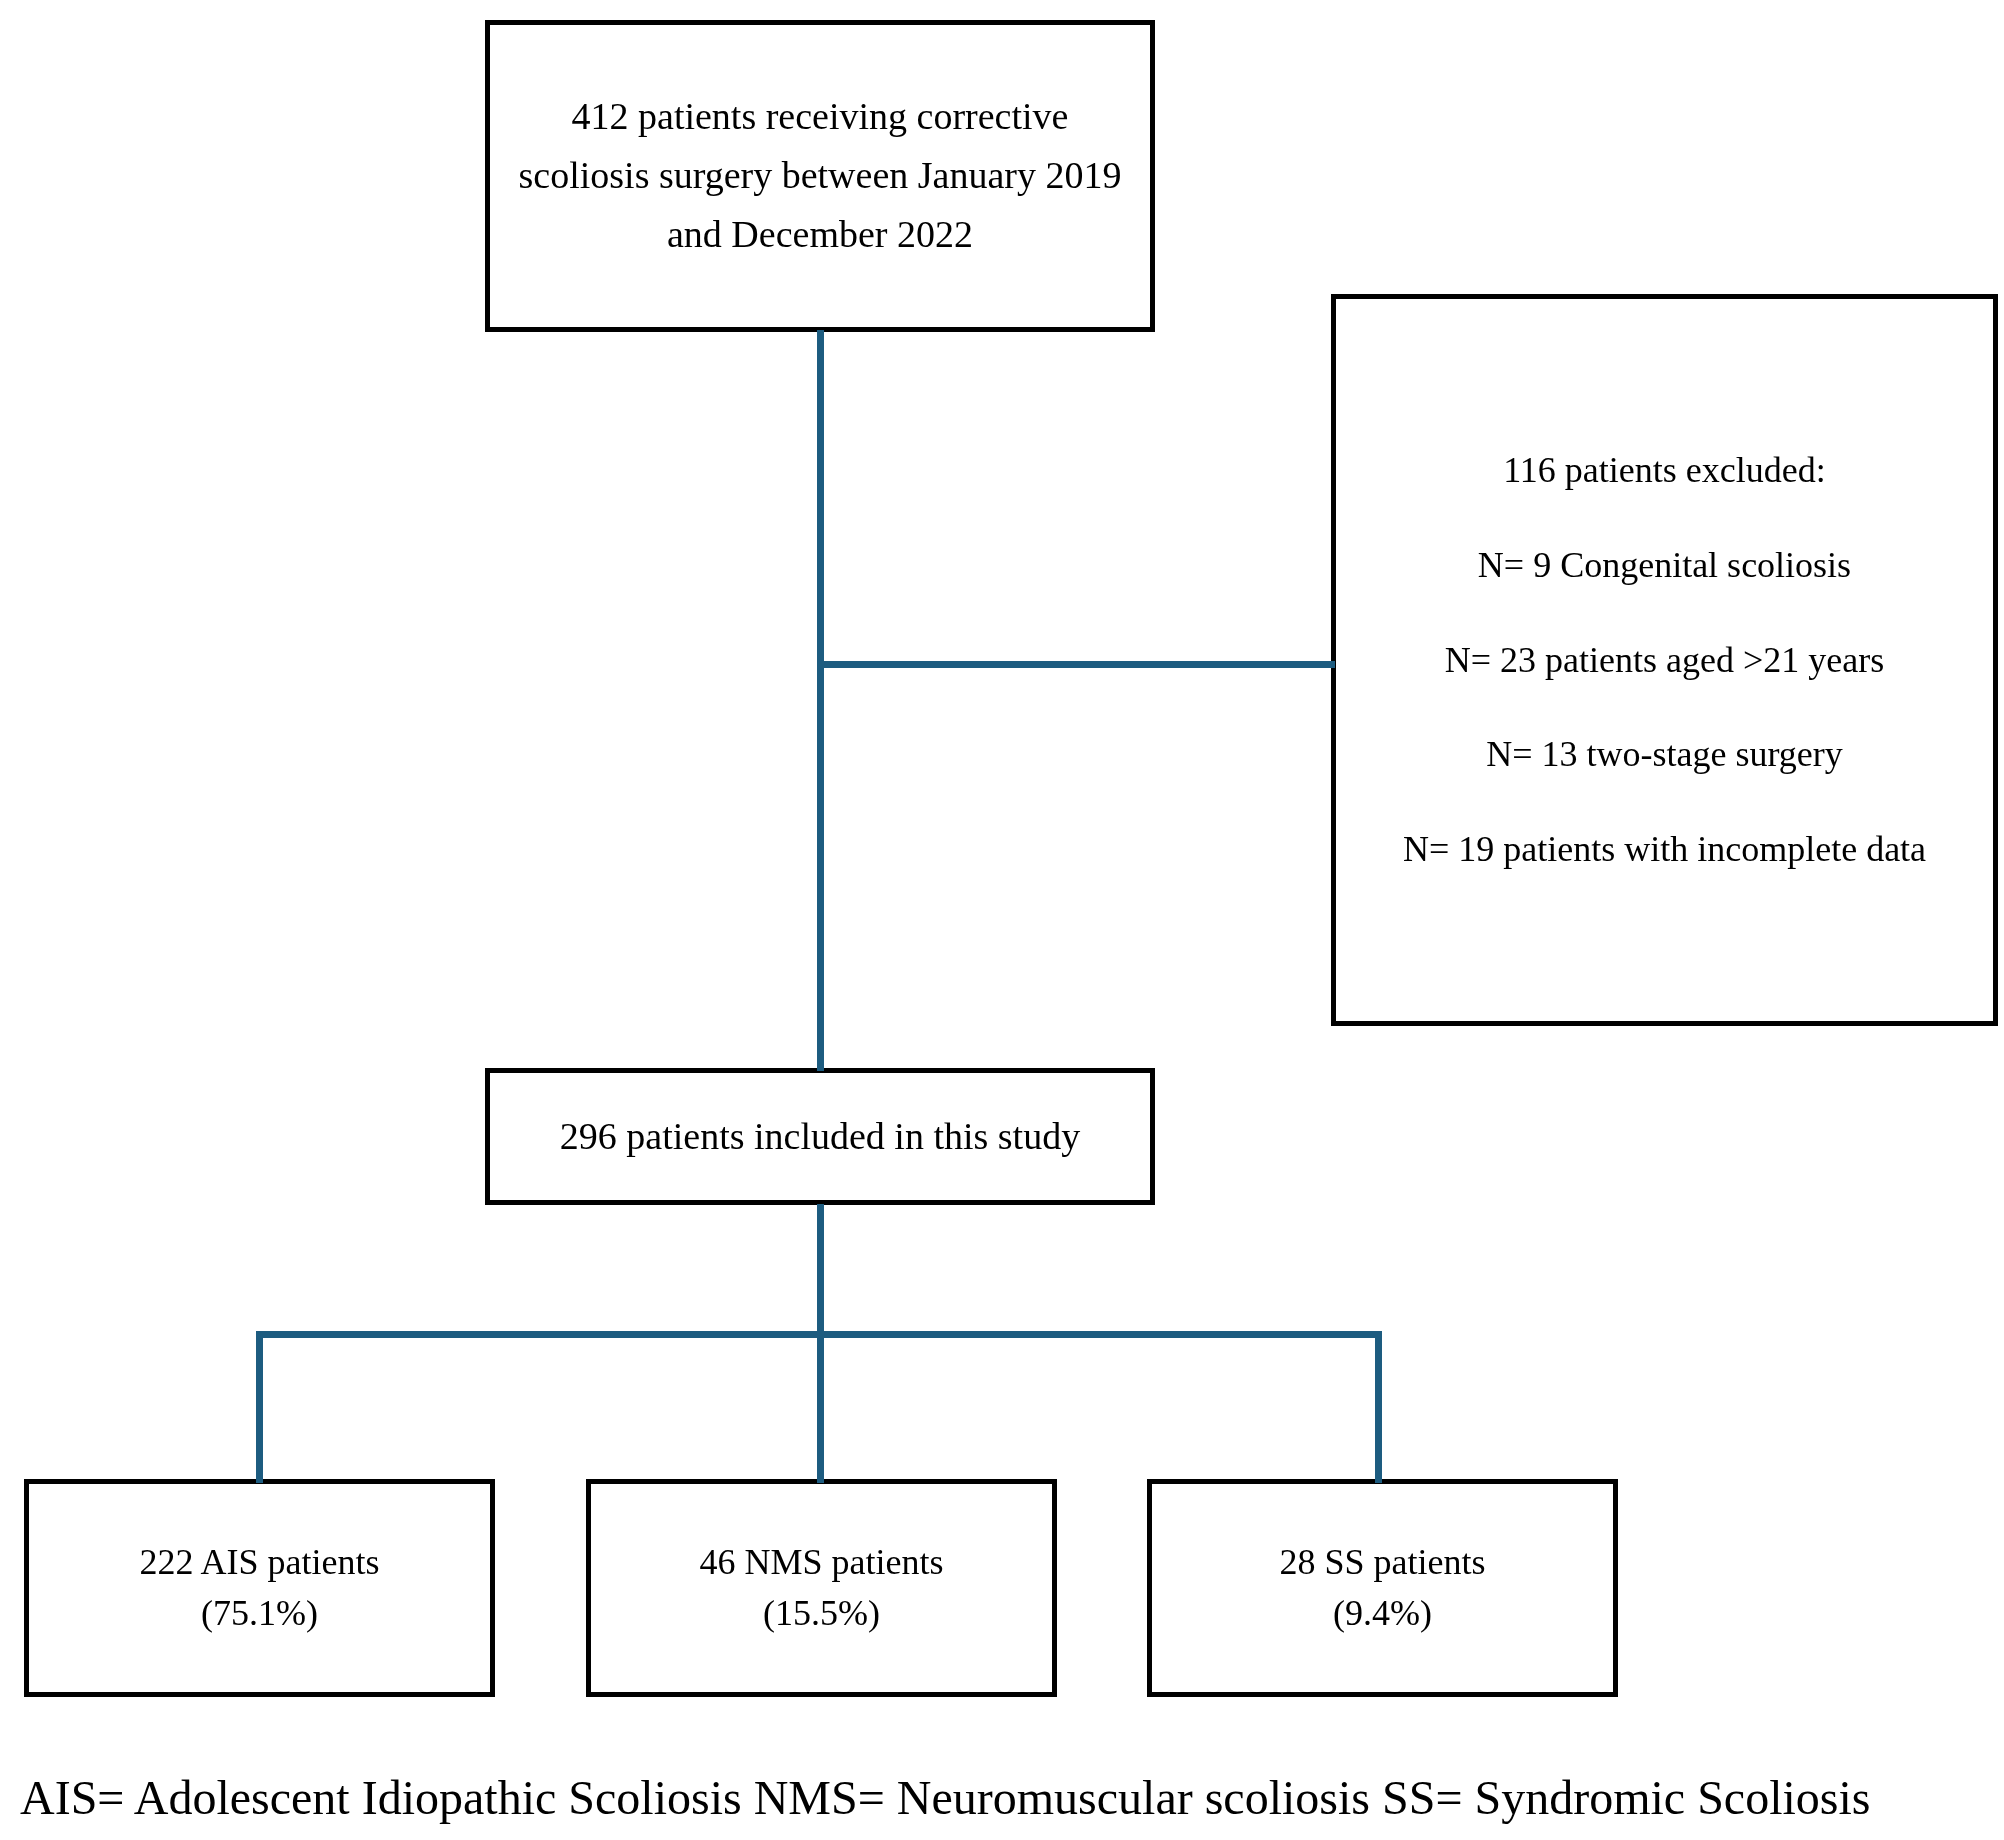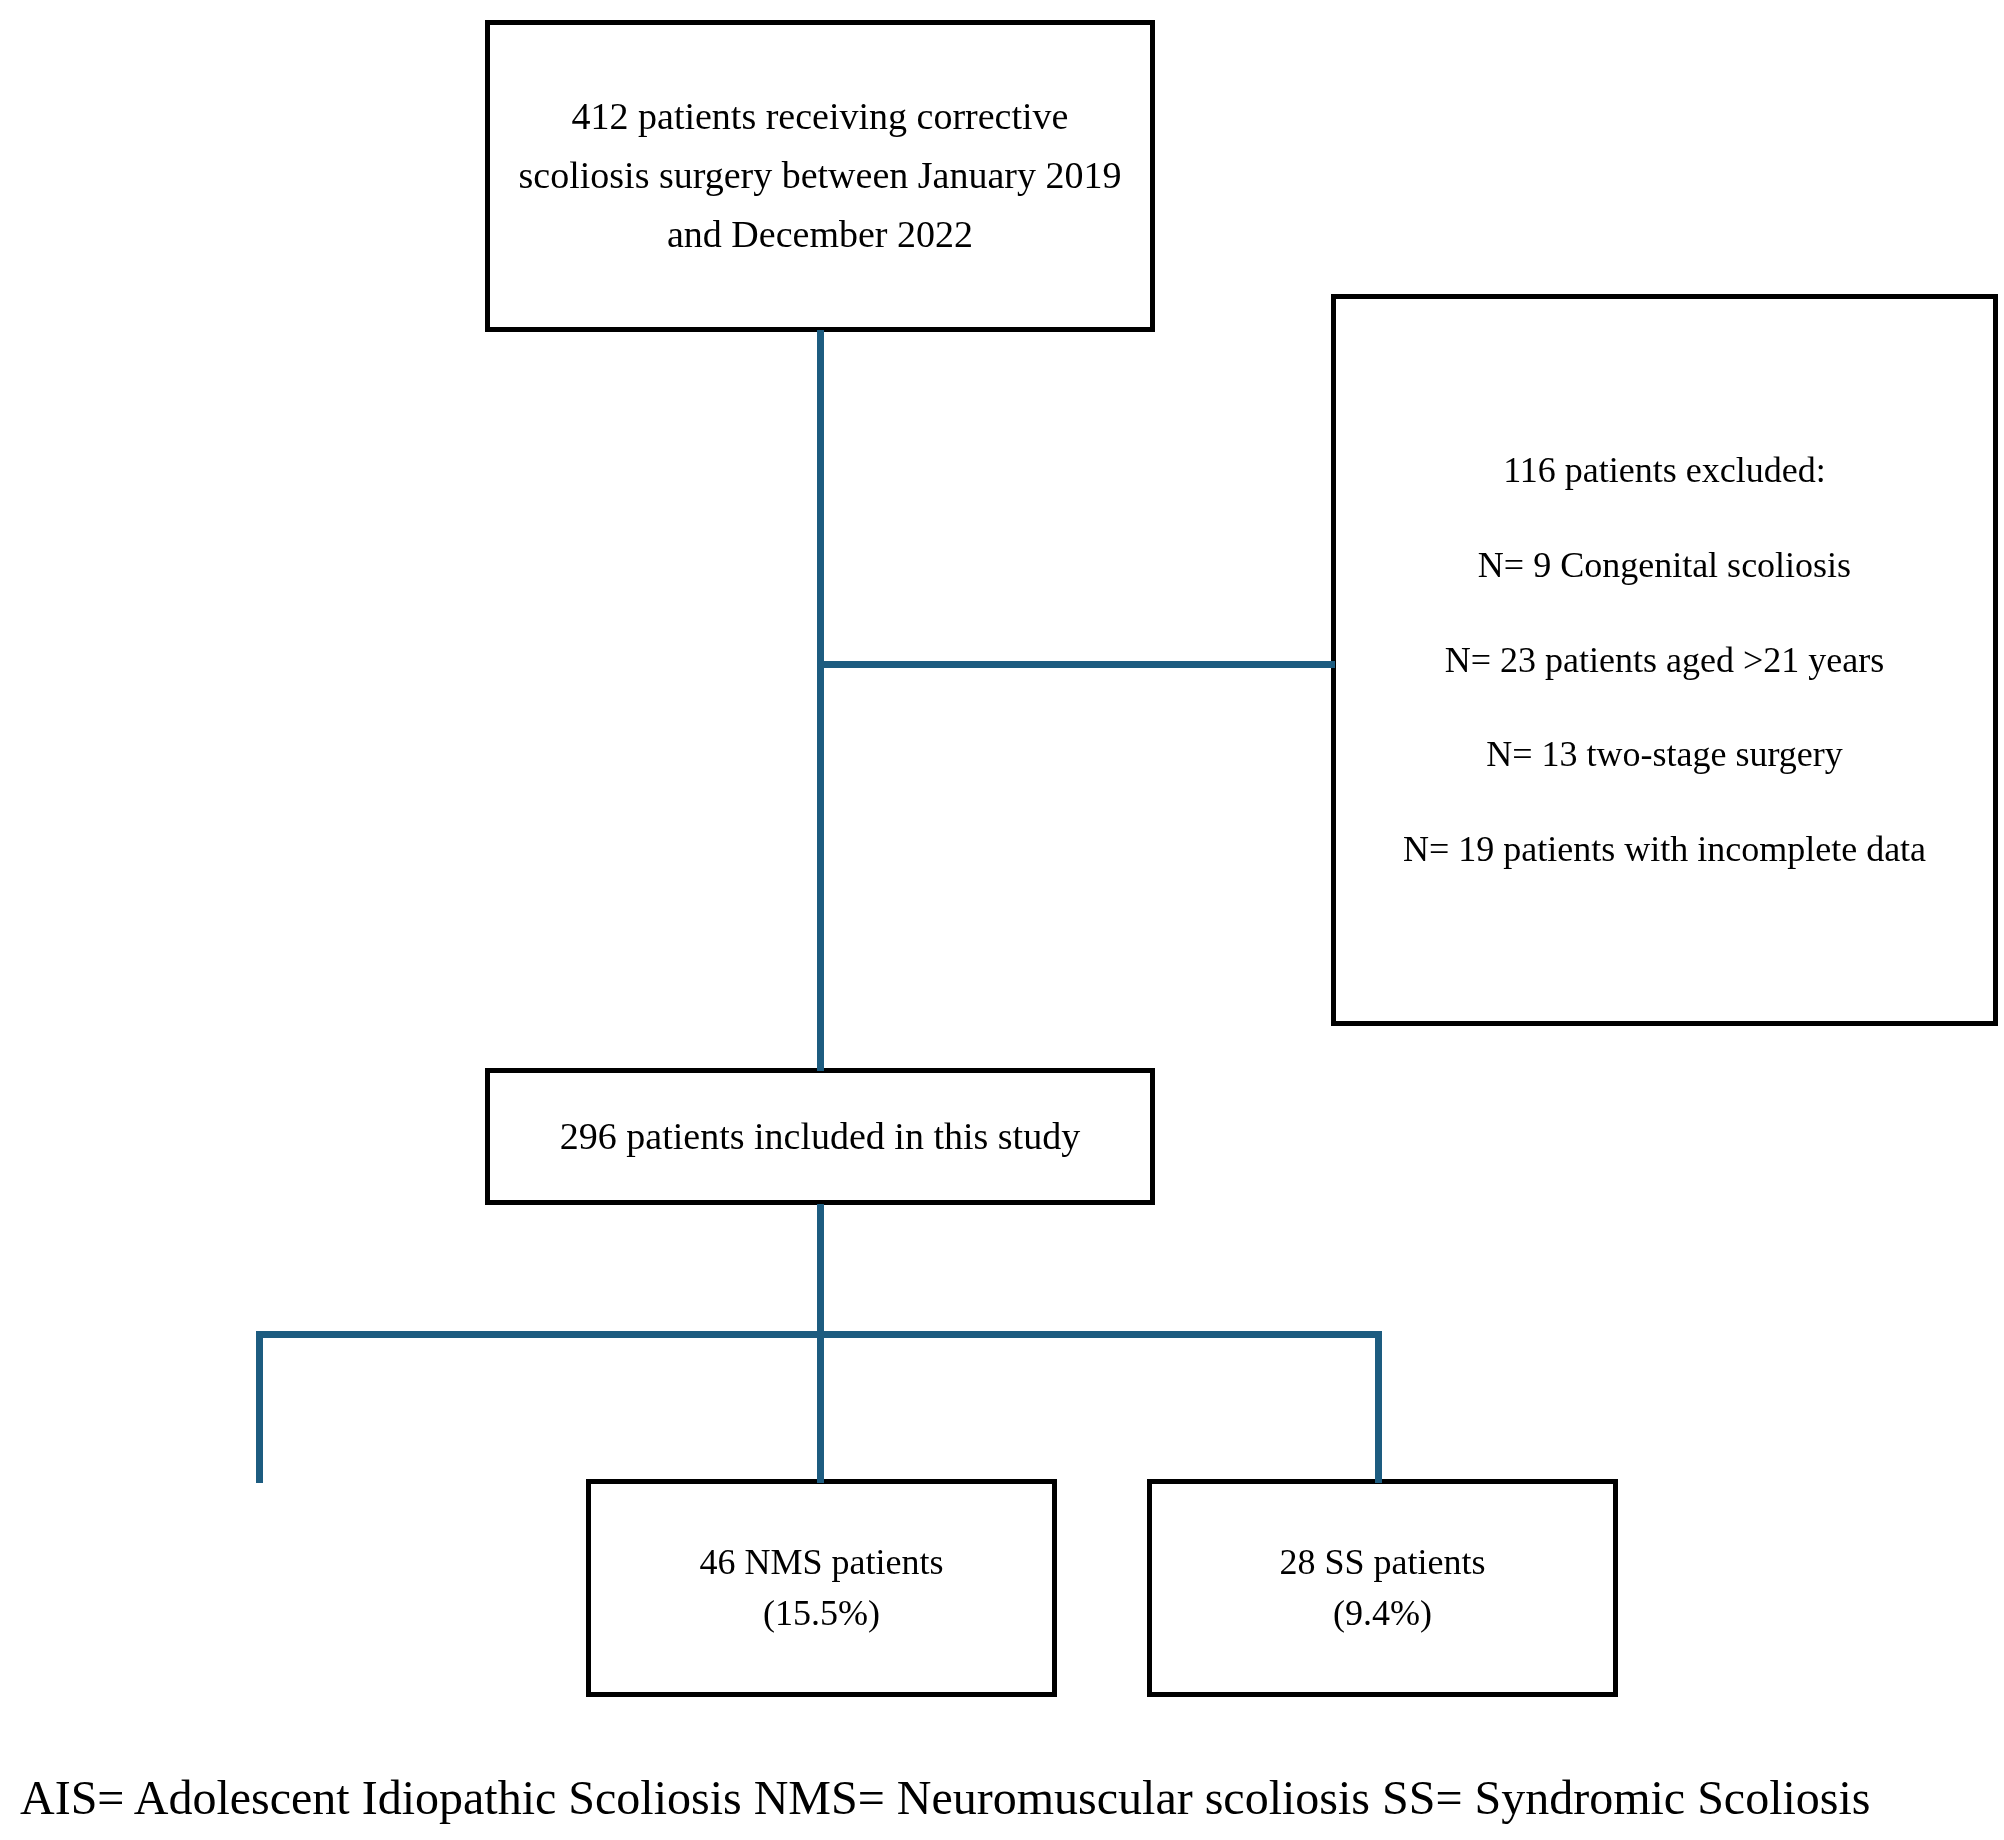--- a/index.html
+++ b/index.html
@@ -136,20 +136,23 @@
       <span class="excl-line">N= 23 patients aged &gt;21 years</span>
       <span class="excl-line">N= 13 two-stage surgery</span>
       <span class="excl-line">N= 19 patients with incomplete data</span>
     </div>
   </div>
 
   <div class="node" id="node-included">
     <span class="node-text">296 patients included in this study</span>
   </div>
 
+  <div class="node leaf" id="node-ais">
+    <span class="node-text"><span>222 AIS patients</span><br><span>(75.1%)</span></span>
+  </div>
 
   <div class="node leaf" id="node-nms">
     <span class="node-text"><span>46 NMS patients</span><br><span>(15.5%)</span></span>
   </div>
 
   <div class="node leaf" id="node-ss">
     <span class="node-text"><span>28 SS patients</span><br><span>(9.4%)</span></span>
   </div>
 
   <div class="conn conn-v" id="conn-source-down"></div>

